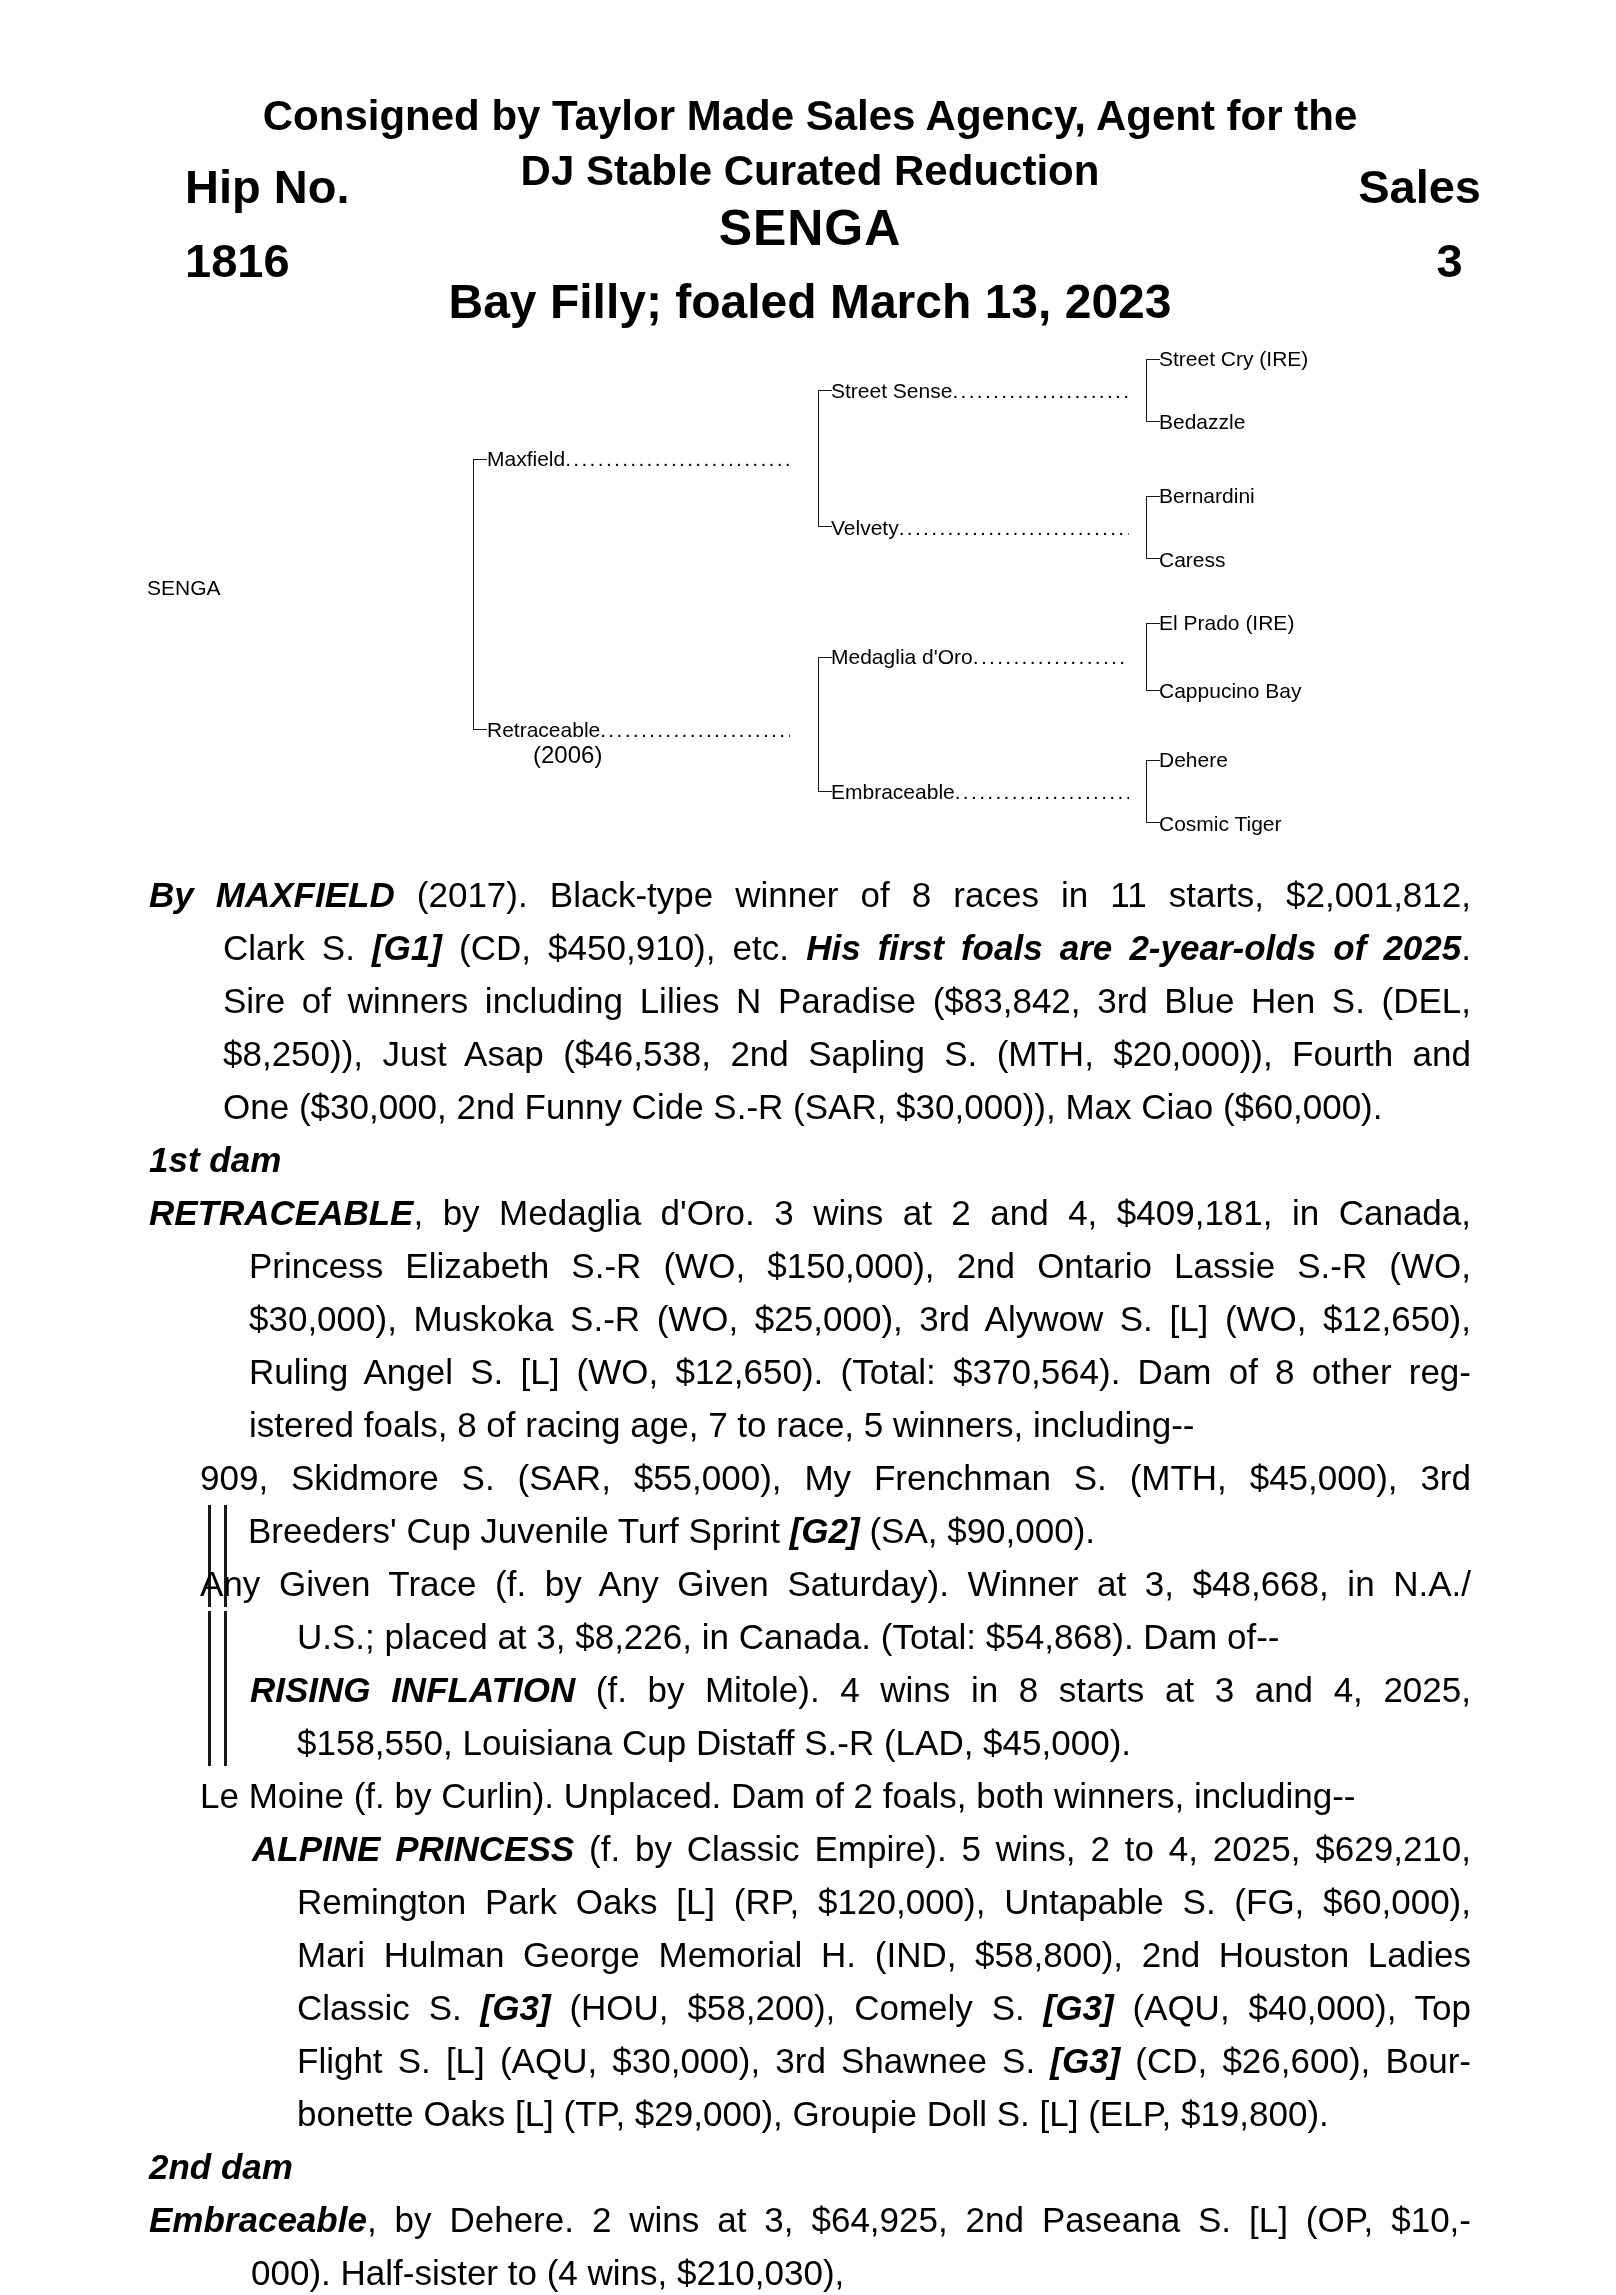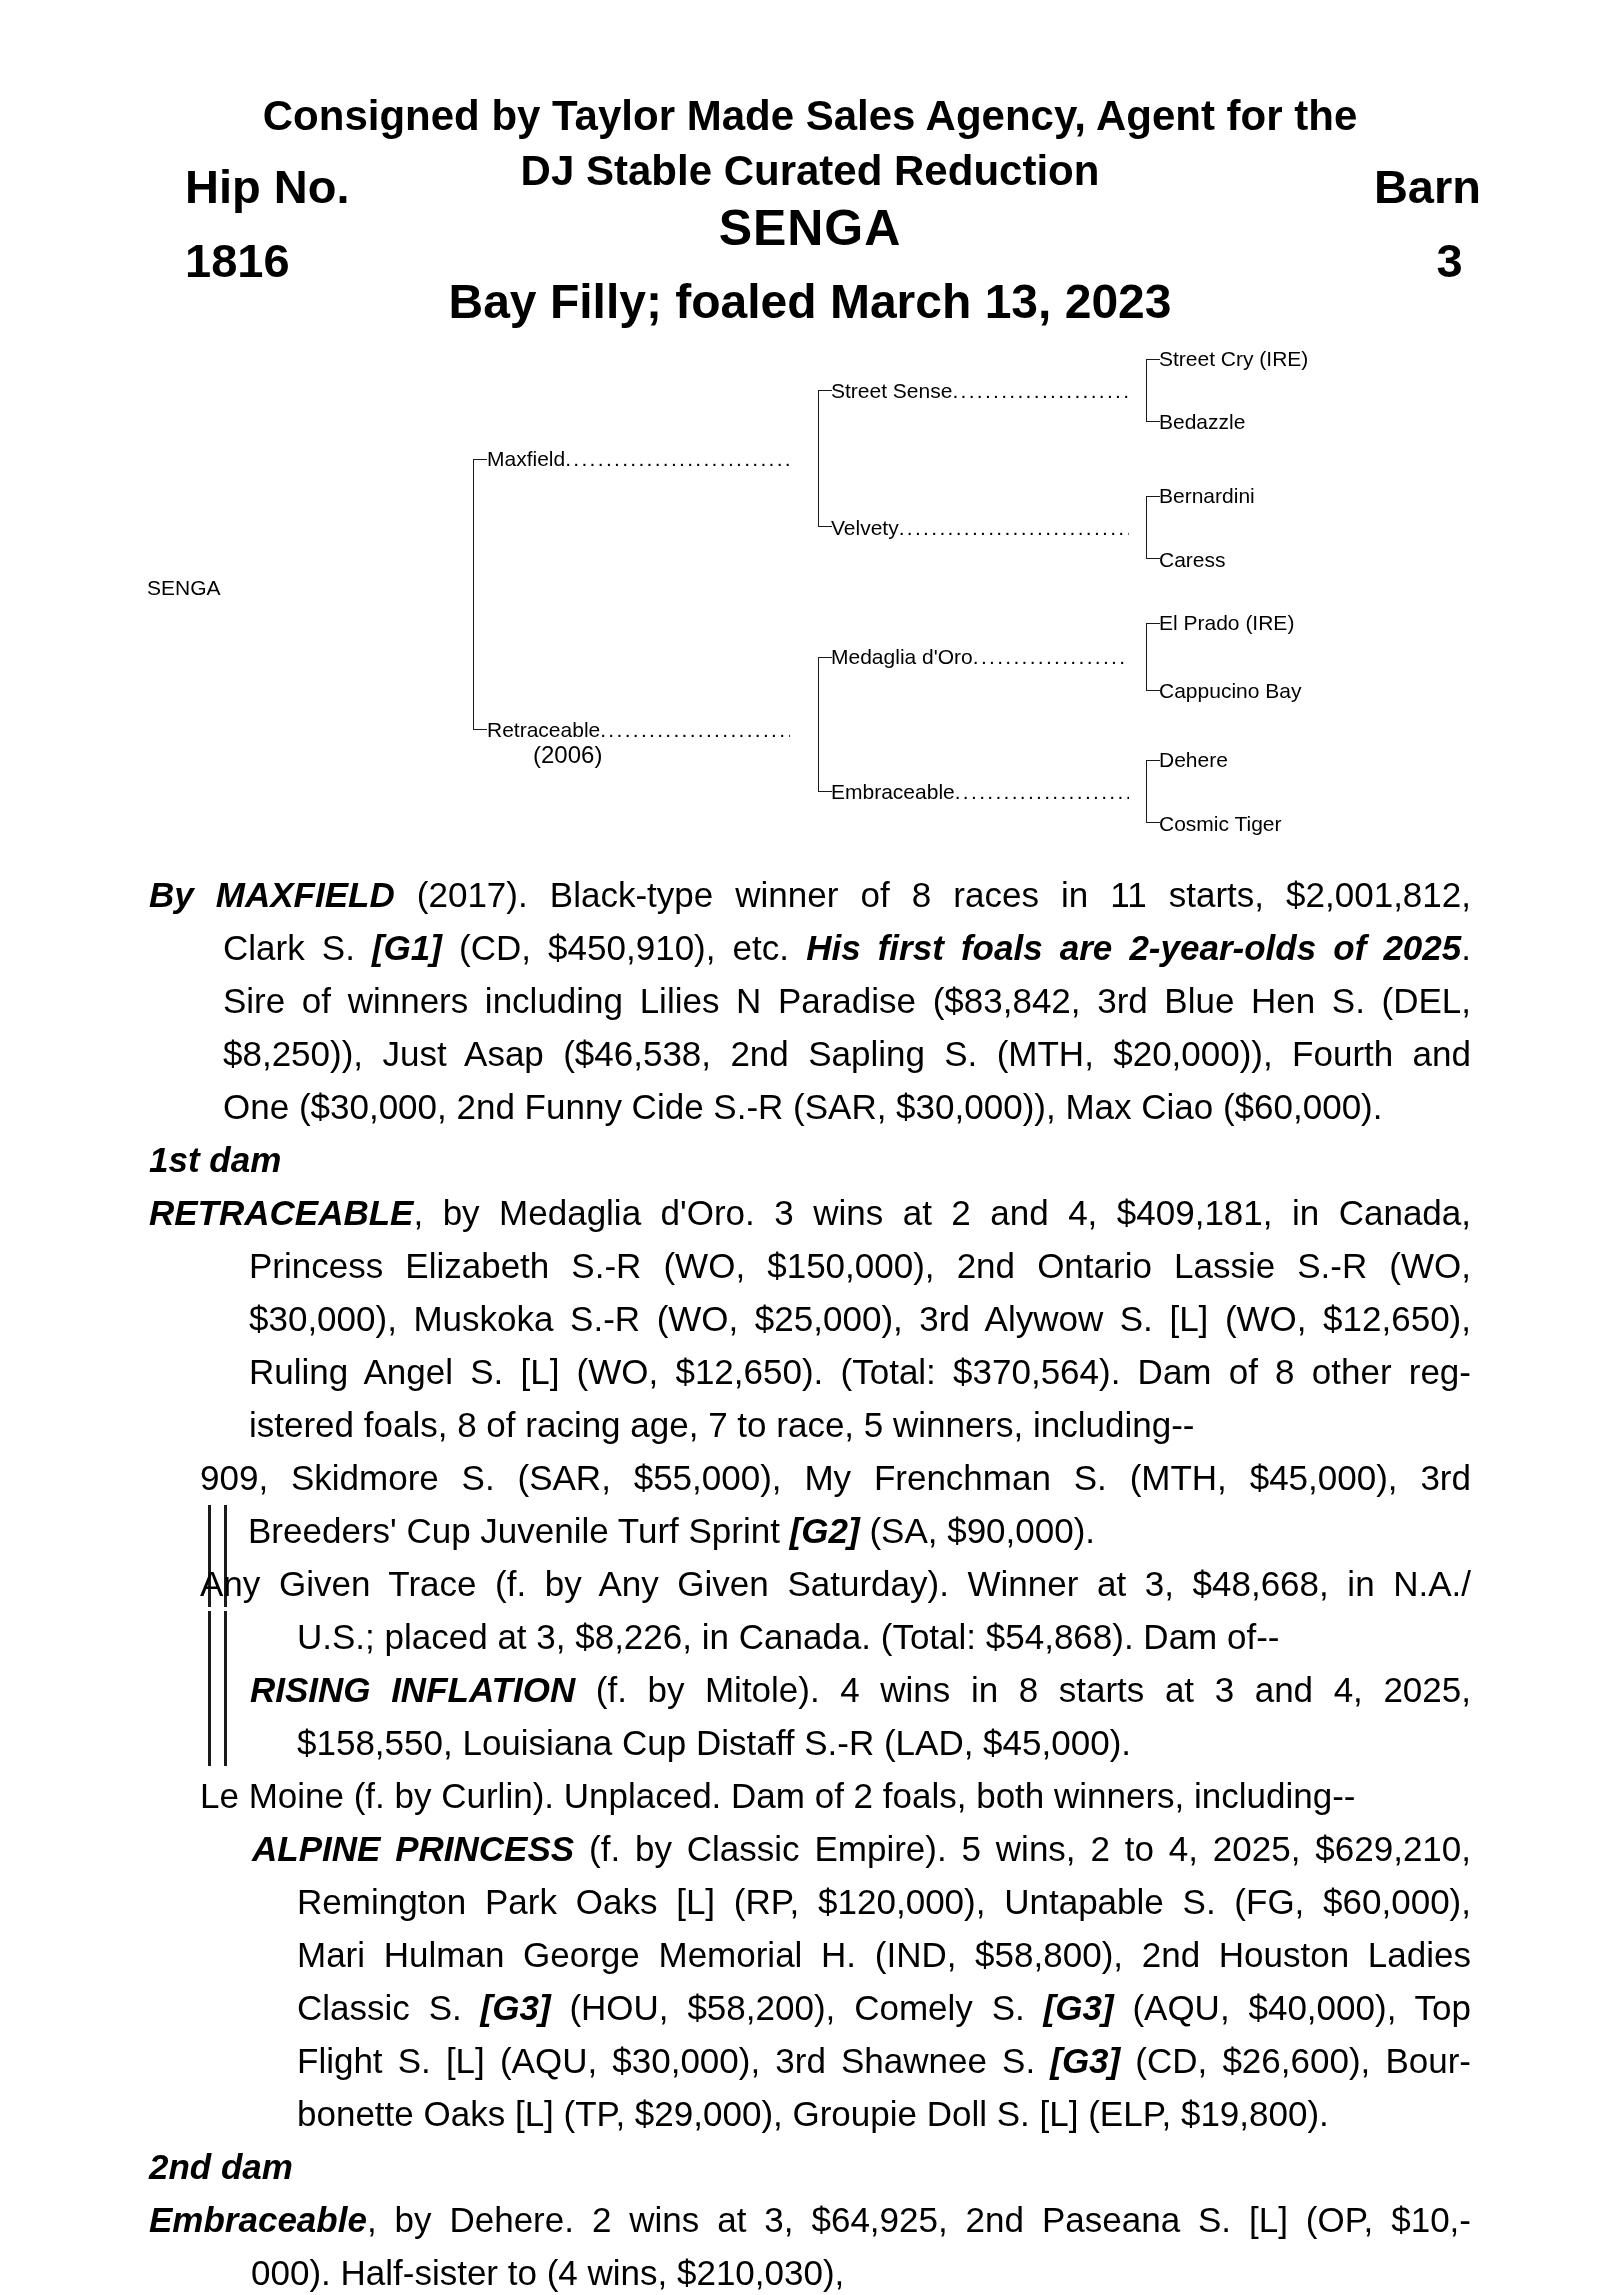--- a/index.html
+++ b/index.html
@@ -41,21 +41,21 @@
 
   <div class="hdr-center consign2">DJ Stable Curated Reduction</div>
   <div class="hdr-center consign1">Consigned by Taylor Made Sales Agency, Agent for the</div>
 
   <div class="hipcol">
     <div>Hip No.</div>
     <div class="num">1816</div>
   </div>
 
   <div class="barncol">
-    <div>Barn</div>
+    <div>Sales</div>
     <div class="num">3</div>
   </div>
 
   <div class="hdr-center hname">SENGA</div>
   <div class="hdr-center hdesc">Bay Filly; foaled March 13, 2023</div>
 
   <section>
     <div class="ped" style="left:147px;top:567px;">
       <span class="pname">SENGA</span>
     </div>

